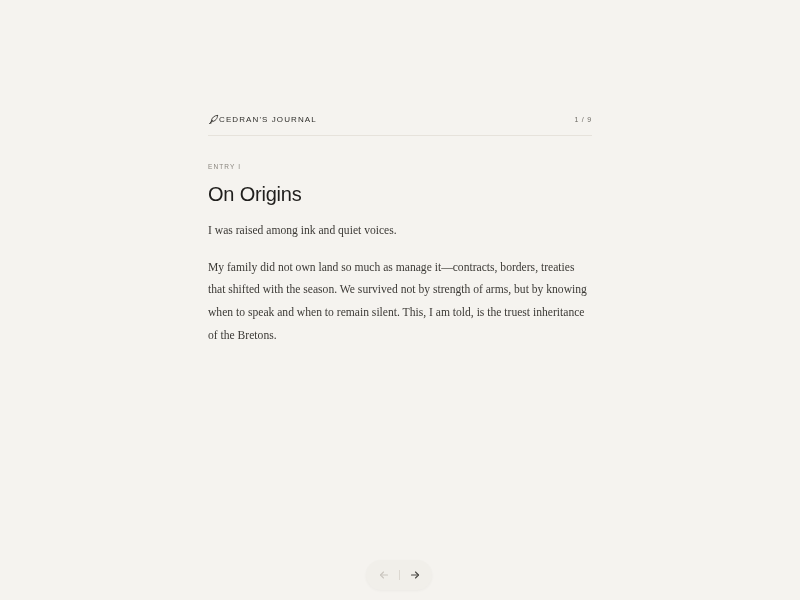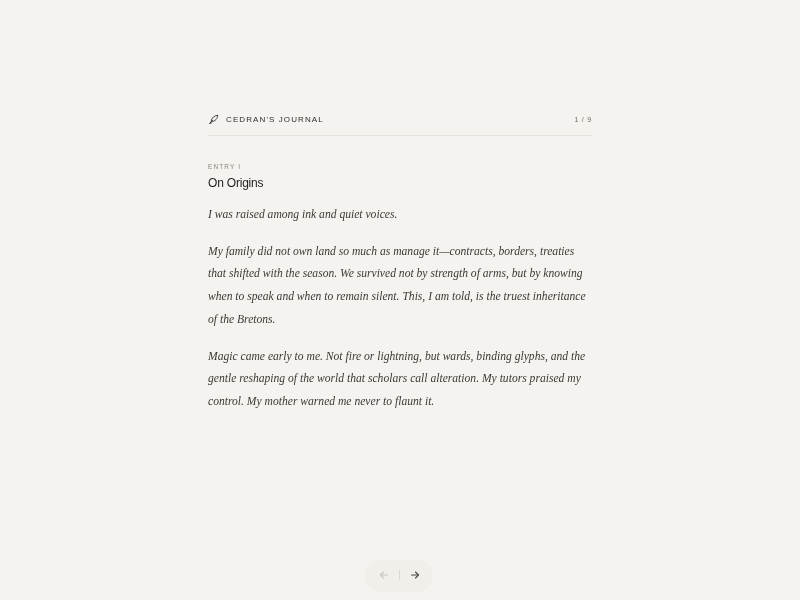--- a/index.html
+++ b/index.html
@@ -10,41 +10,41 @@
     font-family:"Liberation Serif", serif;
   }
   .page {
     position:absolute; left:208px; top:112px; width:384px;
   }
   .header {
     display:flex; align-items:center; justify-content:space-between;
     height:14px; padding-bottom:9px;
     border-bottom:1px solid #e6e2db;
   }
-  .brand { display:flex; align-items:center; gap:7px; }
+  .brand { display:flex; align-items:center; }
   .brand svg { width:11px; height:11px; display:block; }
   .brand-title {
     font-family:"Liberation Sans", sans-serif;
     font-size:8px; letter-spacing:1.1px; color:#2f2e2b; font-weight:400;
   }
   .page-count {
     font-family:"Liberation Sans", sans-serif;
     font-size:7px; color:#6d6a64; letter-spacing:0.8px;
   }
   .entry-label {
     margin-top:27px;
     font-family:"Liberation Sans", sans-serif;
     font-size:6.5px; letter-spacing:1.1px; color:#8a867f;
   }
   .entry-title {
-    margin-top:6px;
+    margin-top:13px;
     font-family:"Liberation Sans", sans-serif;
-    font-size:12px; color:#1f1e1c; font-weight:400; letter-spacing:-0.2px;
+    font-size:20px; color:#1f1e1c; font-weight:400; letter-spacing:-0.2px;
   }
-  .body-text { margin-top:14px;font-style:italic; }
+  .body-text { margin-top:14px; }
   .body-text p {
     margin:0 0 14px 0;
     font-size:11.6px; line-height:22.7px; color:#3c3a36;
   }
   .nav {
     position:absolute; left:366px; top:560px; width:66px; height:30px;
     border-radius:15px; background:#f1efea;
     box-shadow:0 1px 3px rgba(0,0,0,0.04);
     display:flex; align-items:center; justify-content:center;
   }
@@ -72,21 +72,20 @@
     </div>
     <span class="page-count">1 / 9</span>
   </div>
 
   <div class="entry-label">ENTRY I</div>
   <div class="entry-title">On Origins</div>
 
   <div class="body-text">
     <p>I was raised among ink and quiet voices.</p>
     <p>My family did not own land so much as manage it—contracts, borders, treaties that shifted with the season. We survived not by strength of arms, but by knowing when to speak and when to remain silent. This, I am told, is the truest inheritance of the Bretons.</p>
-    <p>Magic came early to me. Not fire or lightning, but wards, binding glyphs, and the gentle reshaping of the world that scholars call alteration. My tutors praised my control. My mother warned me never to flaunt it.</p>
   </div>
 </div>
 
 <div class="nav">
   <div class="nav-btn">
     <span>
       <svg viewBox="0 0 10 10" fill="none" stroke="#c9c5be" stroke-width="1.1" stroke-linecap="round" stroke-linejoin="round">
         <path d="M8.5 5H1.5"></path>
           <path d="M4.5 2L1.5 5l3 3"></path>
       </svg>

